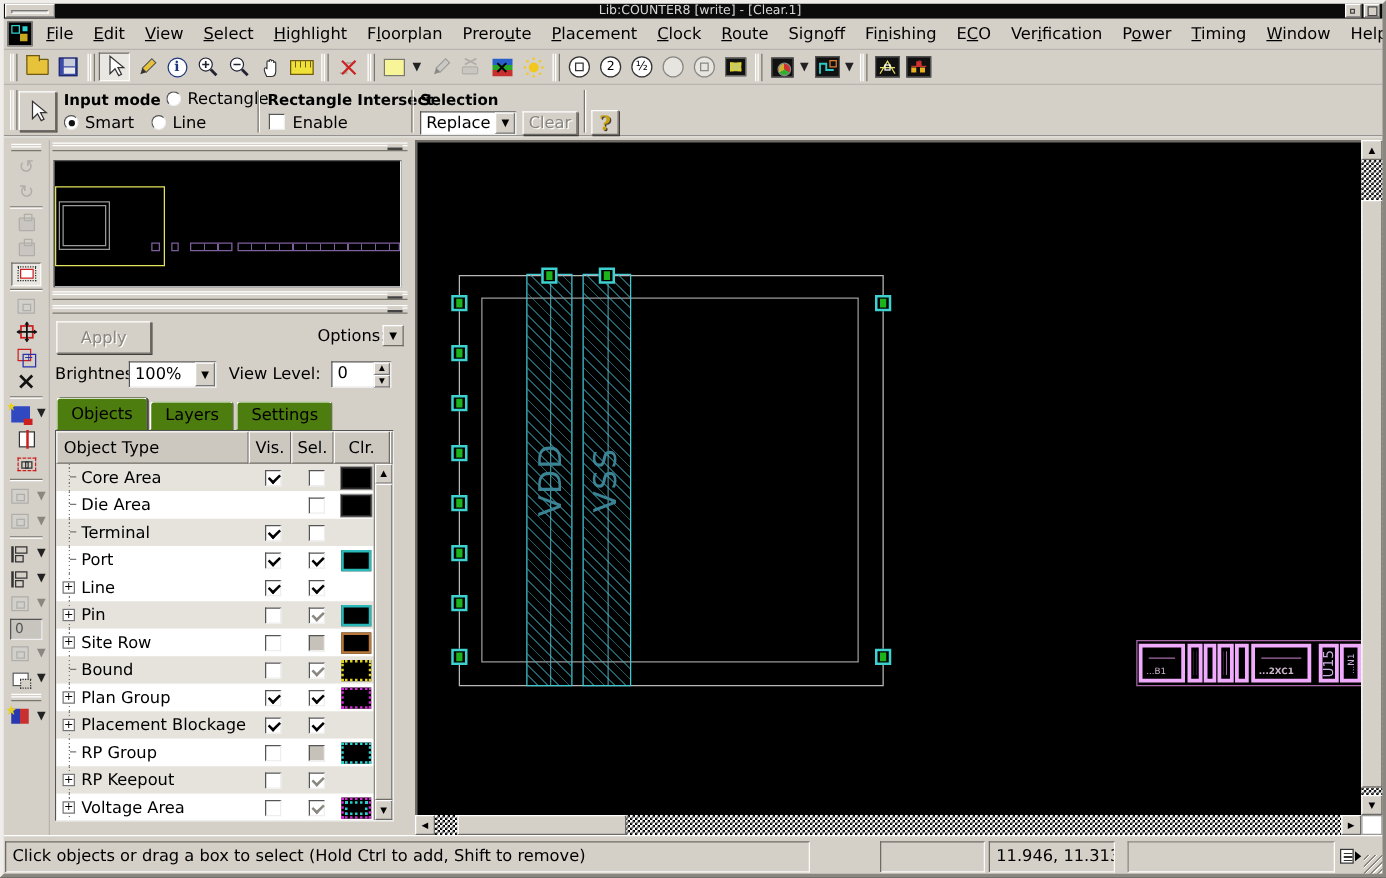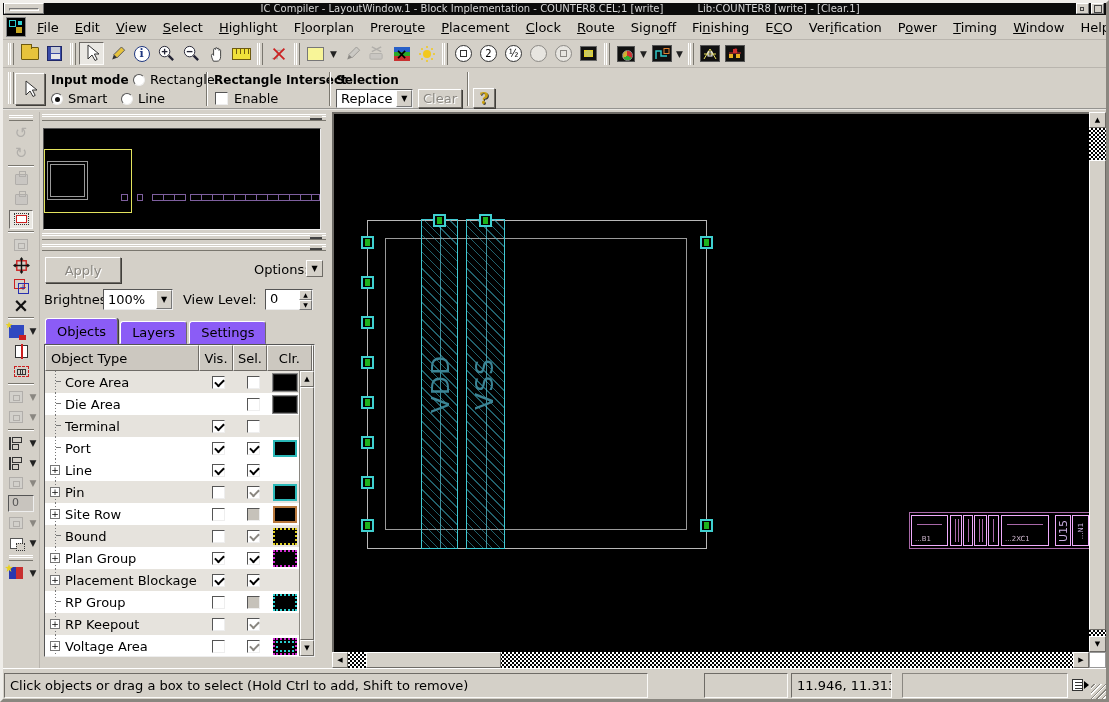--- a/index.html
+++ b/index.html
@@ -109,21 +109,21 @@
   .mm-strip{position:absolute;top:65px;height:7px;border:1px solid #7e5f9e;background:repeating-linear-gradient(90deg,transparent 0 10px,#7e5f9e 10px 11px)}
   .applybtn{left:5px;top:145px;width:76px;height:26px}
   .optlabel{position:absolute;left:214px;top:150px;font-size:13px}
   .optbtn{position:absolute;left:266px;top:148px;width:17px;height:17px;background:#d4d0c8;border:1px solid;border-color:#fff #6e6b66 #6e6b66 #fff;font-size:8px;text-align:center;line-height:15px}
   .plabel{position:absolute;font-size:13px;white-space:nowrap}
   .spin{position:absolute;background:#fff;border:1px solid;border-color:#555 #eee #eee #555;display:flex}
   .spin .val{flex:1;padding:1px 4px;font-size:13px}
   .spin .btns{width:13px;display:flex;flex-direction:column}
   .spin .btns i{flex:1;background:#d4d0c8;border:1px solid;border-color:#fff #777 #777 #fff;font-size:6px;text-align:center;line-height:8px;font-style:normal}
   .tabs{position:absolute;left:5px;top:206px;display:flex;align-items:flex-end;height:26px}
-  .tab{height:23px;padding:0 11px;background:#8b5cf6;border:1px solid;border-color:#fff #6e6b66 transparent #fff;border-radius:3px 3px 0 0;font-size:13px;display:flex;align-items:center;margin-right:2px}
+  .tab{height:23px;padding:0 11px;background:#4d7c0f;border:1px solid;border-color:#fff #6e6b66 transparent #fff;border-radius:3px 3px 0 0;font-size:13px;display:flex;align-items:center;margin-right:2px}
   .tab.active{height:26px;font-weight:normal;box-shadow:1px 0 0 #403e3a}
   .objtable{position:absolute;left:4px;top:232px;width:271px;height:313px;background:#fff;border:1px solid;border-color:#555 #eee #eee #555;display:flex;flex-direction:column}
   .thead{display:flex;height:26px;flex:none;background:#ccc8c0}
   .th{border:1px solid;border-color:#fbfaf8 #6e6b66 #6e6b66 #fbfaf8;font-size:13px;display:flex;align-items:center;padding:0 5px;background:#ccc8c0}
   .th.c{justify-content:center;padding:0}
   .tbody{flex:1;display:flex;flex-direction:column;overflow:hidden}
   .trow{display:flex;height:22px;flex:none;align-items:center;background:#fff}
   .trow.alt{background:#e6e3dd}
   .tree{width:20px;height:100%;flex:none;position:relative;background-image:repeating-linear-gradient(180deg,#777 0 1px,transparent 1px 3px);background-size:1px 100%;background-position:10px 0;background-repeat:no-repeat}
   .tree .plus{position:absolute;left:5px;top:6px;width:10px;height:10px;background:#fff;border:1px solid #777;font-style:normal;font-size:9px;line-height:8px;text-align:center}
@@ -149,21 +149,21 @@
   .canvasarea{left:330px;top:112px;width:776px;height:556px;background:#d4d0c8}
   .canvas{position:absolute;left:2px;top:0;width:757px;height:540px;background:#000;border-left:2px solid #6e6b66;border-top:2px solid #6e6b66;overflow:hidden}
   .die{position:absolute;left:33px;top:106px;width:340px;height:329px;border:1px solid #b8b8b8}
   .core{position:absolute;left:51px;top:124px;width:302px;height:292px;border:1px solid #9a9a9a}
   .strap{position:absolute;top:105px;height:330px;border:1px solid #41c9d2;background:repeating-linear-gradient(45deg,rgba(60,175,195,0) 0 5px,rgba(60,175,195,.55) 5px 6px)}
   .strap::after{content:"";position:absolute;left:50%;top:0;bottom:0;width:1px;background:rgba(90,200,215,.7)}
   .vlabel{position:absolute;width:58px;height:30px;display:flex;align-items:center;justify-content:center;transform:rotate(-90deg);font-size:25px;color:#3b8495;letter-spacing:1px}
   .port{position:absolute;width:13px;height:13px;border:2px solid #3fd0d0;background:#000;display:flex;align-items:center;justify-content:center}
   .port i{width:5px;height:7px;background:#1db31d;display:block}
   .cellrow{position:absolute;left:575px;top:398px;width:181px;height:37px;border:1px solid #a868a8}
-  .ccell{position:absolute;top:2px;height:31px;border:1px solid #f0abfc}
+  .ccell{position:absolute;top:2px;height:31px;border:3px solid #f0abfc}
   .ccell .hline{position:absolute;left:5px;right:5px;top:8px;border-top:1px solid #a868a8}
   .ccell .clabel{position:absolute;left:3px;bottom:2px;font-size:7px;color:#cdb6cd;white-space:nowrap}
   .ccell .vlines{position:absolute;top:3px;bottom:3px;left:2px;right:2px;background:repeating-linear-gradient(90deg,transparent 0 2px,#a868a8 2px 3px)}
   .ccell .vtext{position:absolute;left:50%;top:50%;transform:translate(-50%,-50%) rotate(-90deg);font-size:11px;color:#c9aee0;white-space:nowrap}
   .ccell .vtext.small{font-size:7px}
   .checker{background-color:#fff;background-image:linear-gradient(45deg,#000 25%,transparent 25% 75%,#000 75%),linear-gradient(45deg,#000 25%,transparent 25% 75%,#000 75%);background-size:4px 4px;background-position:0 0,2px 2px}
   .vscroll{position:absolute;left:759px;top:0;width:17px;height:540px}
   .hscroll{position:absolute;left:2px;top:540px;width:757px;height:16px}
   .corner{position:absolute;left:759px;top:540px;width:17px;height:16px;background:#fff;border:1px solid #999}
   .sabtn{position:absolute;background:#d4d0c8;border:1px solid;border-color:#fff #6e6b66 #6e6b66 #fff;font-size:7px;display:flex;align-items:center;justify-content:center}
@@ -179,21 +179,20 @@
 </head>
 <body>
 
 <div class="window-frame"></div>
 
 <div class="abs titlebar">
   <span class="tb-menu-btn">
       <i></i>
     </span>
   <span class="tb-title">
-    <span>IC Compiler - LayoutWindow.1 - Block Implementation - COUNTER8.CEL;1 [write]</span>
     <span>Lib:COUNTER8 [write] - [Clear.1]</span>
   </span>
   <span class="tb-box mini">
       <i></i>
     </span>
   <span class="tb-box maxi">
       <i></i>
     </span>
 </div>
 
@@ -788,21 +787,21 @@
         </div>
         <div class="ccell" style="left: 53px; width: 10px;">
           <span class="vlines"></span>
         </div>
         <div class="ccell" style="left: 64px; width: 13px;">
           <span class="vlines"></span>
         </div>
         <div class="ccell" style="left: 78px; width: 11px;">
           <span class="vlines"></span>
         </div>
-        <div class="ccell" style="left: 91px; width: 48px;">
+        <div class="ccell" style="left: 91px; width: 48px; font-weight: bold;">
           <span class="hline"></span>
           <span class="clabel">...2XC1</span>
         </div>
         <div class="ccell" style="left: 145px; width: 16px;">
           <span class="vtext">U15</span>
         </div>
         <div class="ccell" style="left: 162px; width: 17px;">
           <span class="vtext small">...N1</span>
         </div>
       </div>

